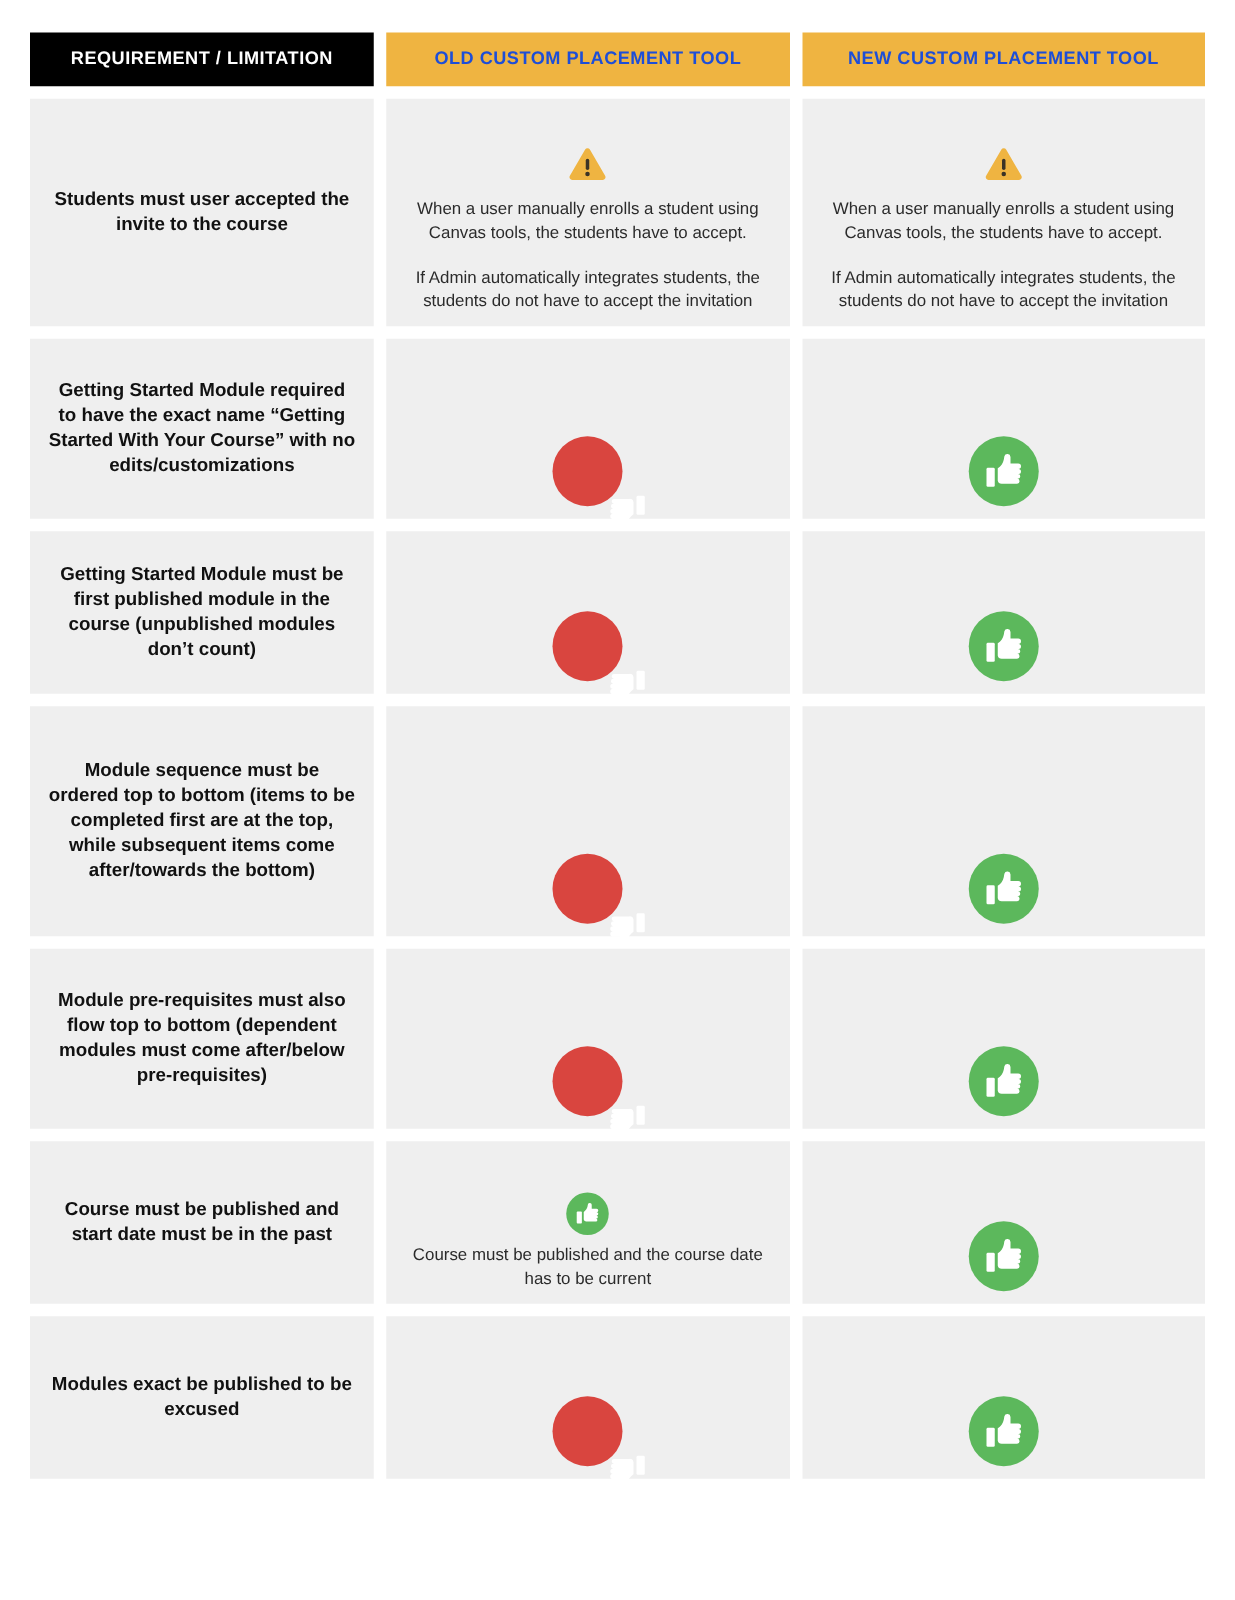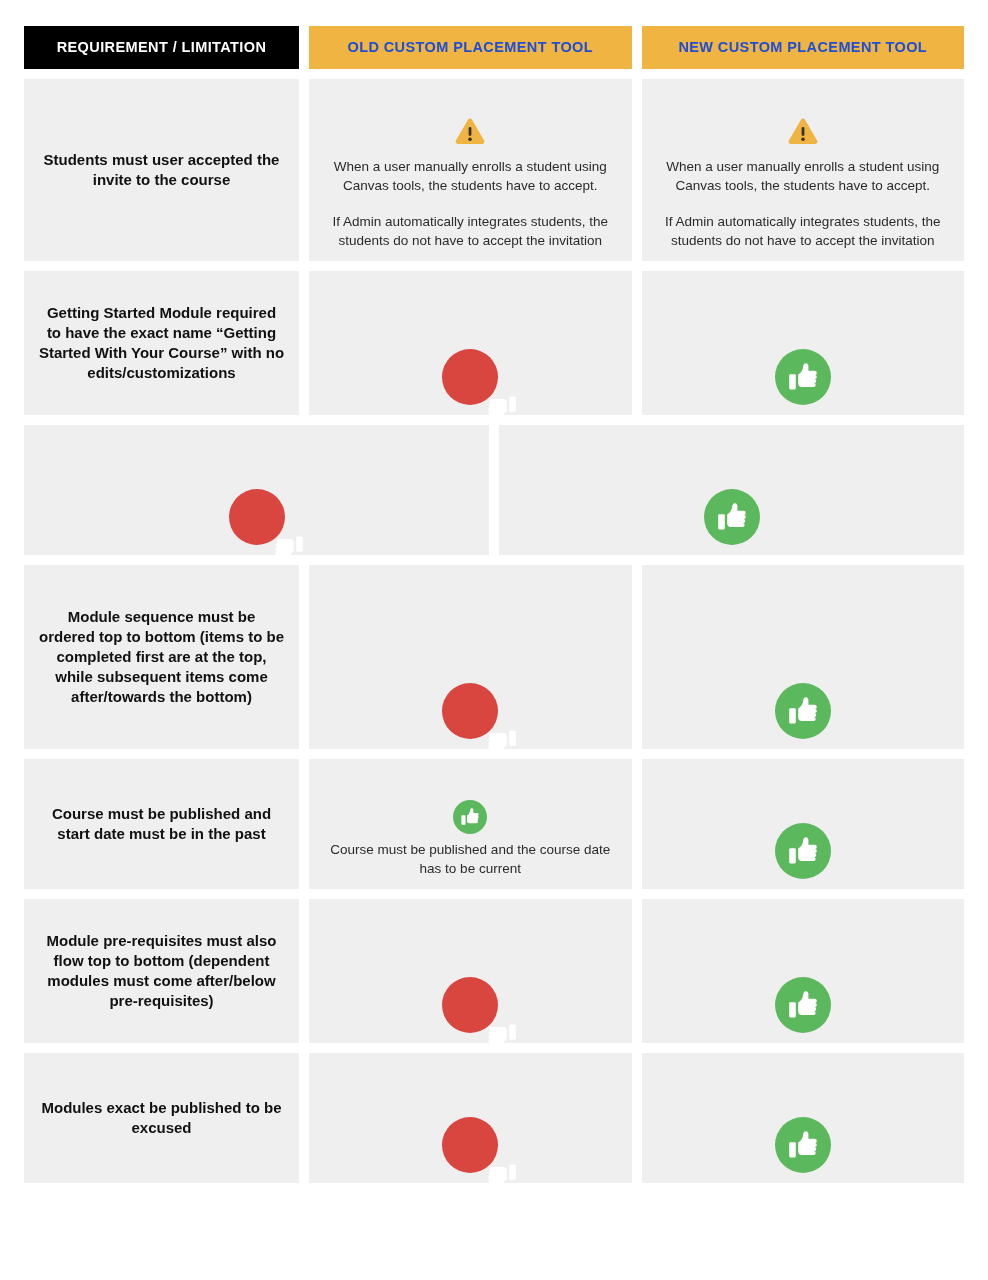--- a/index.html
+++ b/index.html
@@ -184,20 +184,23 @@
             <svg viewBox="0 0 32 32" xmlns="http://www.w3.org/2000/svg">
               <g fill="#ffffff">
                 <rect x="2.2" y="13.2" width="6.6" height="15.2" rx="1.1"></rect>
                 <path d="M11.2 13.6 c2.4 -1.6 4.3 -4.0 4.8 -6.9 l0.5 -2.7 a2.5 2.5 0 0 1 4.9 0.5 v5.2 h6.2 a2.2 2.2 0 0 1 0 4.4 h0.2 a2.0 2.0 0 0 1 0 4.0 h-0.5 a1.95 1.95 0 0 1 0 3.9 h-0.6 a1.95 1.95 0 0 1 0 3.9 H14.4 a3.2 3.2 0 0 1 -3.2 -2.6 Z"></path>
               </g>
             </svg>
           </div>
         </div>
       </div>
       <div class="trow r-std">
+        <div class="cell cell-req">
+          <span>Getting Started Module must be first published module in the course (unpublished modules don’t count)</span>
+        </div>
         <div class="cell cell-val">
           <div class="badge badge-down">
             <svg viewBox="0 0 32 32" xmlns="http://www.w3.org/2000/svg" transform="rotate(180 16 16)">
               <g fill="#ffffff">
                 <rect x="2.2" y="13.2" width="6.6" height="15.2" rx="1.1"></rect>
                 <path d="M11.2 13.6 c2.4 -1.6 4.3 -4.0 4.8 -6.9 l0.5 -2.7 a2.5 2.5 0 0 1 4.9 0.5 v5.2 h6.2 a2.2 2.2 0 0 1 0 4.4 h0.2 a2.0 2.0 0 0 1 0 4.0 h-0.5 a1.95 1.95 0 0 1 0 3.9 h-0.6 a1.95 1.95 0 0 1 0 3.9 H14.4 a3.2 3.2 0 0 1 -3.2 -2.6 Z"></path>
               </g>
             </svg>
           </div>
         </div>
@@ -230,59 +233,59 @@
           <div class="badge badge-up">
             <svg viewBox="0 0 32 32" xmlns="http://www.w3.org/2000/svg">
               <g fill="#ffffff">
                 <rect x="2.2" y="13.2" width="6.6" height="15.2" rx="1.1"></rect>
                 <path d="M11.2 13.6 c2.4 -1.6 4.3 -4.0 4.8 -6.9 l0.5 -2.7 a2.5 2.5 0 0 1 4.9 0.5 v5.2 h6.2 a2.2 2.2 0 0 1 0 4.4 h0.2 a2.0 2.0 0 0 1 0 4.0 h-0.5 a1.95 1.95 0 0 1 0 3.9 h-0.6 a1.95 1.95 0 0 1 0 3.9 H14.4 a3.2 3.2 0 0 1 -3.2 -2.6 Z"></path>
               </g>
             </svg>
           </div>
         </div>
       </div>
+      <div class="trow r-tall">
+        <div class="cell cell-req">
+          <span>Module pre-requisites must also flow top to bottom (dependent modules must come after/below pre-requisites)</span>
+        </div>
+        <div class="cell cell-val">
+          <div class="badge badge-down">
+            <svg viewBox="0 0 32 32" xmlns="http://www.w3.org/2000/svg" transform="rotate(180 16 16)">
+              <g fill="#ffffff">
+                <rect x="2.2" y="13.2" width="6.6" height="15.2" rx="1.1"></rect>
+                <path d="M11.2 13.6 c2.4 -1.6 4.3 -4.0 4.8 -6.9 l0.5 -2.7 a2.5 2.5 0 0 1 4.9 0.5 v5.2 h6.2 a2.2 2.2 0 0 1 0 4.4 h0.2 a2.0 2.0 0 0 1 0 4.0 h-0.5 a1.95 1.95 0 0 1 0 3.9 h-0.6 a1.95 1.95 0 0 1 0 3.9 H14.4 a3.2 3.2 0 0 1 -3.2 -2.6 Z"></path>
+              </g>
+            </svg>
+          </div>
+        </div>
+        <div class="cell cell-val">
+          <div class="badge badge-up">
+            <svg viewBox="0 0 32 32" xmlns="http://www.w3.org/2000/svg">
+              <g fill="#ffffff">
+                <rect x="2.2" y="13.2" width="6.6" height="15.2" rx="1.1"></rect>
+                <path d="M11.2 13.6 c2.4 -1.6 4.3 -4.0 4.8 -6.9 l0.5 -2.7 a2.5 2.5 0 0 1 4.9 0.5 v5.2 h6.2 a2.2 2.2 0 0 1 0 4.4 h0.2 a2.0 2.0 0 0 1 0 4.0 h-0.5 a1.95 1.95 0 0 1 0 3.9 h-0.6 a1.95 1.95 0 0 1 0 3.9 H14.4 a3.2 3.2 0 0 1 -3.2 -2.6 Z"></path>
+              </g>
+            </svg>
+          </div>
+        </div>
+      </div>
       <div class="trow r-std">
         <div class="cell cell-req">
           <span>Course must be published and start date must be in the past</span>
         </div>
         <div class="cell cell-val">
           <div class="badge badge-up badge-sm">
             <svg viewBox="0 0 32 32" xmlns="http://www.w3.org/2000/svg">
               <g fill="#ffffff">
                 <rect x="2.2" y="13.2" width="6.6" height="15.2" rx="1.1"></rect>
                 <path d="M11.2 13.6 c2.4 -1.6 4.3 -4.0 4.8 -6.9 l0.5 -2.7 a2.5 2.5 0 0 1 4.9 0.5 v5.2 h6.2 a2.2 2.2 0 0 1 0 4.4 h0.2 a2.0 2.0 0 0 1 0 4.0 h-0.5 a1.95 1.95 0 0 1 0 3.9 h-0.6 a1.95 1.95 0 0 1 0 3.9 H14.4 a3.2 3.2 0 0 1 -3.2 -2.6 Z"></path>
               </g>
             </svg>
           </div>
           <div>Course must be published and the course date has to be current</div>
-        </div>
-        <div class="cell cell-val">
-          <div class="badge badge-up">
-            <svg viewBox="0 0 32 32" xmlns="http://www.w3.org/2000/svg">
-              <g fill="#ffffff">
-                <rect x="2.2" y="13.2" width="6.6" height="15.2" rx="1.1"></rect>
-                <path d="M11.2 13.6 c2.4 -1.6 4.3 -4.0 4.8 -6.9 l0.5 -2.7 a2.5 2.5 0 0 1 4.9 0.5 v5.2 h6.2 a2.2 2.2 0 0 1 0 4.4 h0.2 a2.0 2.0 0 0 1 0 4.0 h-0.5 a1.95 1.95 0 0 1 0 3.9 h-0.6 a1.95 1.95 0 0 1 0 3.9 H14.4 a3.2 3.2 0 0 1 -3.2 -2.6 Z"></path>
-              </g>
-            </svg>
-          </div>
-        </div>
-      </div>
-      <div class="trow r-tall">
-        <div class="cell cell-req">
-          <span>Module pre-requisites must also flow top to bottom (dependent modules must come after/below pre-requisites)</span>
-        </div>
-        <div class="cell cell-val">
-          <div class="badge badge-down">
-            <svg viewBox="0 0 32 32" xmlns="http://www.w3.org/2000/svg" transform="rotate(180 16 16)">
-              <g fill="#ffffff">
-                <rect x="2.2" y="13.2" width="6.6" height="15.2" rx="1.1"></rect>
-                <path d="M11.2 13.6 c2.4 -1.6 4.3 -4.0 4.8 -6.9 l0.5 -2.7 a2.5 2.5 0 0 1 4.9 0.5 v5.2 h6.2 a2.2 2.2 0 0 1 0 4.4 h0.2 a2.0 2.0 0 0 1 0 4.0 h-0.5 a1.95 1.95 0 0 1 0 3.9 h-0.6 a1.95 1.95 0 0 1 0 3.9 H14.4 a3.2 3.2 0 0 1 -3.2 -2.6 Z"></path>
-              </g>
-            </svg>
-          </div>
         </div>
         <div class="cell cell-val">
           <div class="badge badge-up">
             <svg viewBox="0 0 32 32" xmlns="http://www.w3.org/2000/svg">
               <g fill="#ffffff">
                 <rect x="2.2" y="13.2" width="6.6" height="15.2" rx="1.1"></rect>
                 <path d="M11.2 13.6 c2.4 -1.6 4.3 -4.0 4.8 -6.9 l0.5 -2.7 a2.5 2.5 0 0 1 4.9 0.5 v5.2 h6.2 a2.2 2.2 0 0 1 0 4.4 h0.2 a2.0 2.0 0 0 1 0 4.0 h-0.5 a1.95 1.95 0 0 1 0 3.9 h-0.6 a1.95 1.95 0 0 1 0 3.9 H14.4 a3.2 3.2 0 0 1 -3.2 -2.6 Z"></path>
               </g>
             </svg>
           </div>

